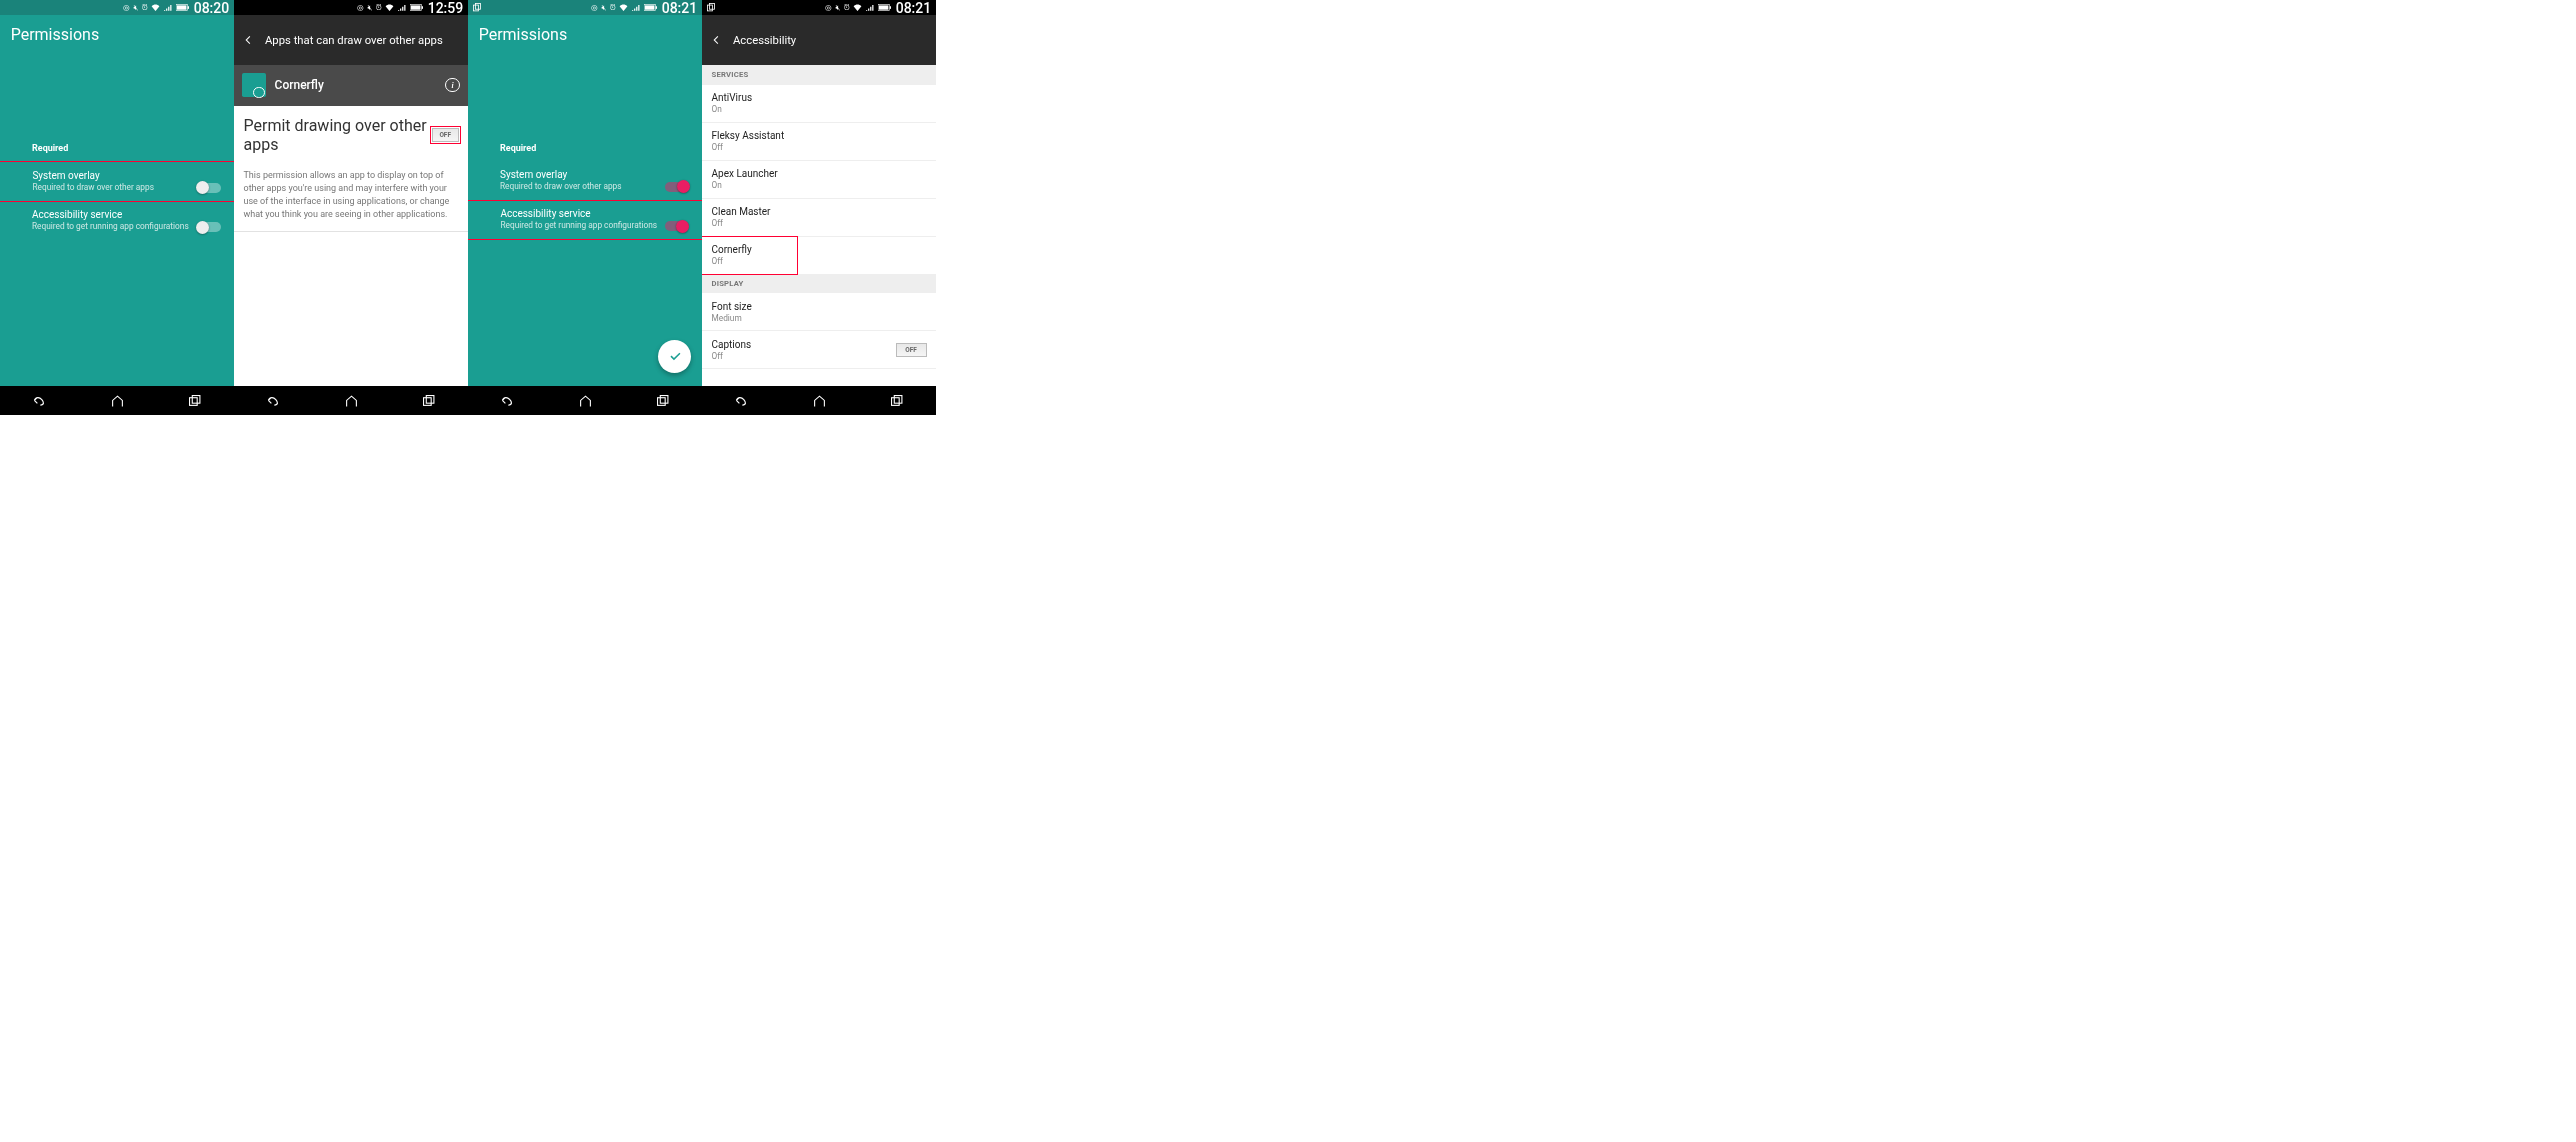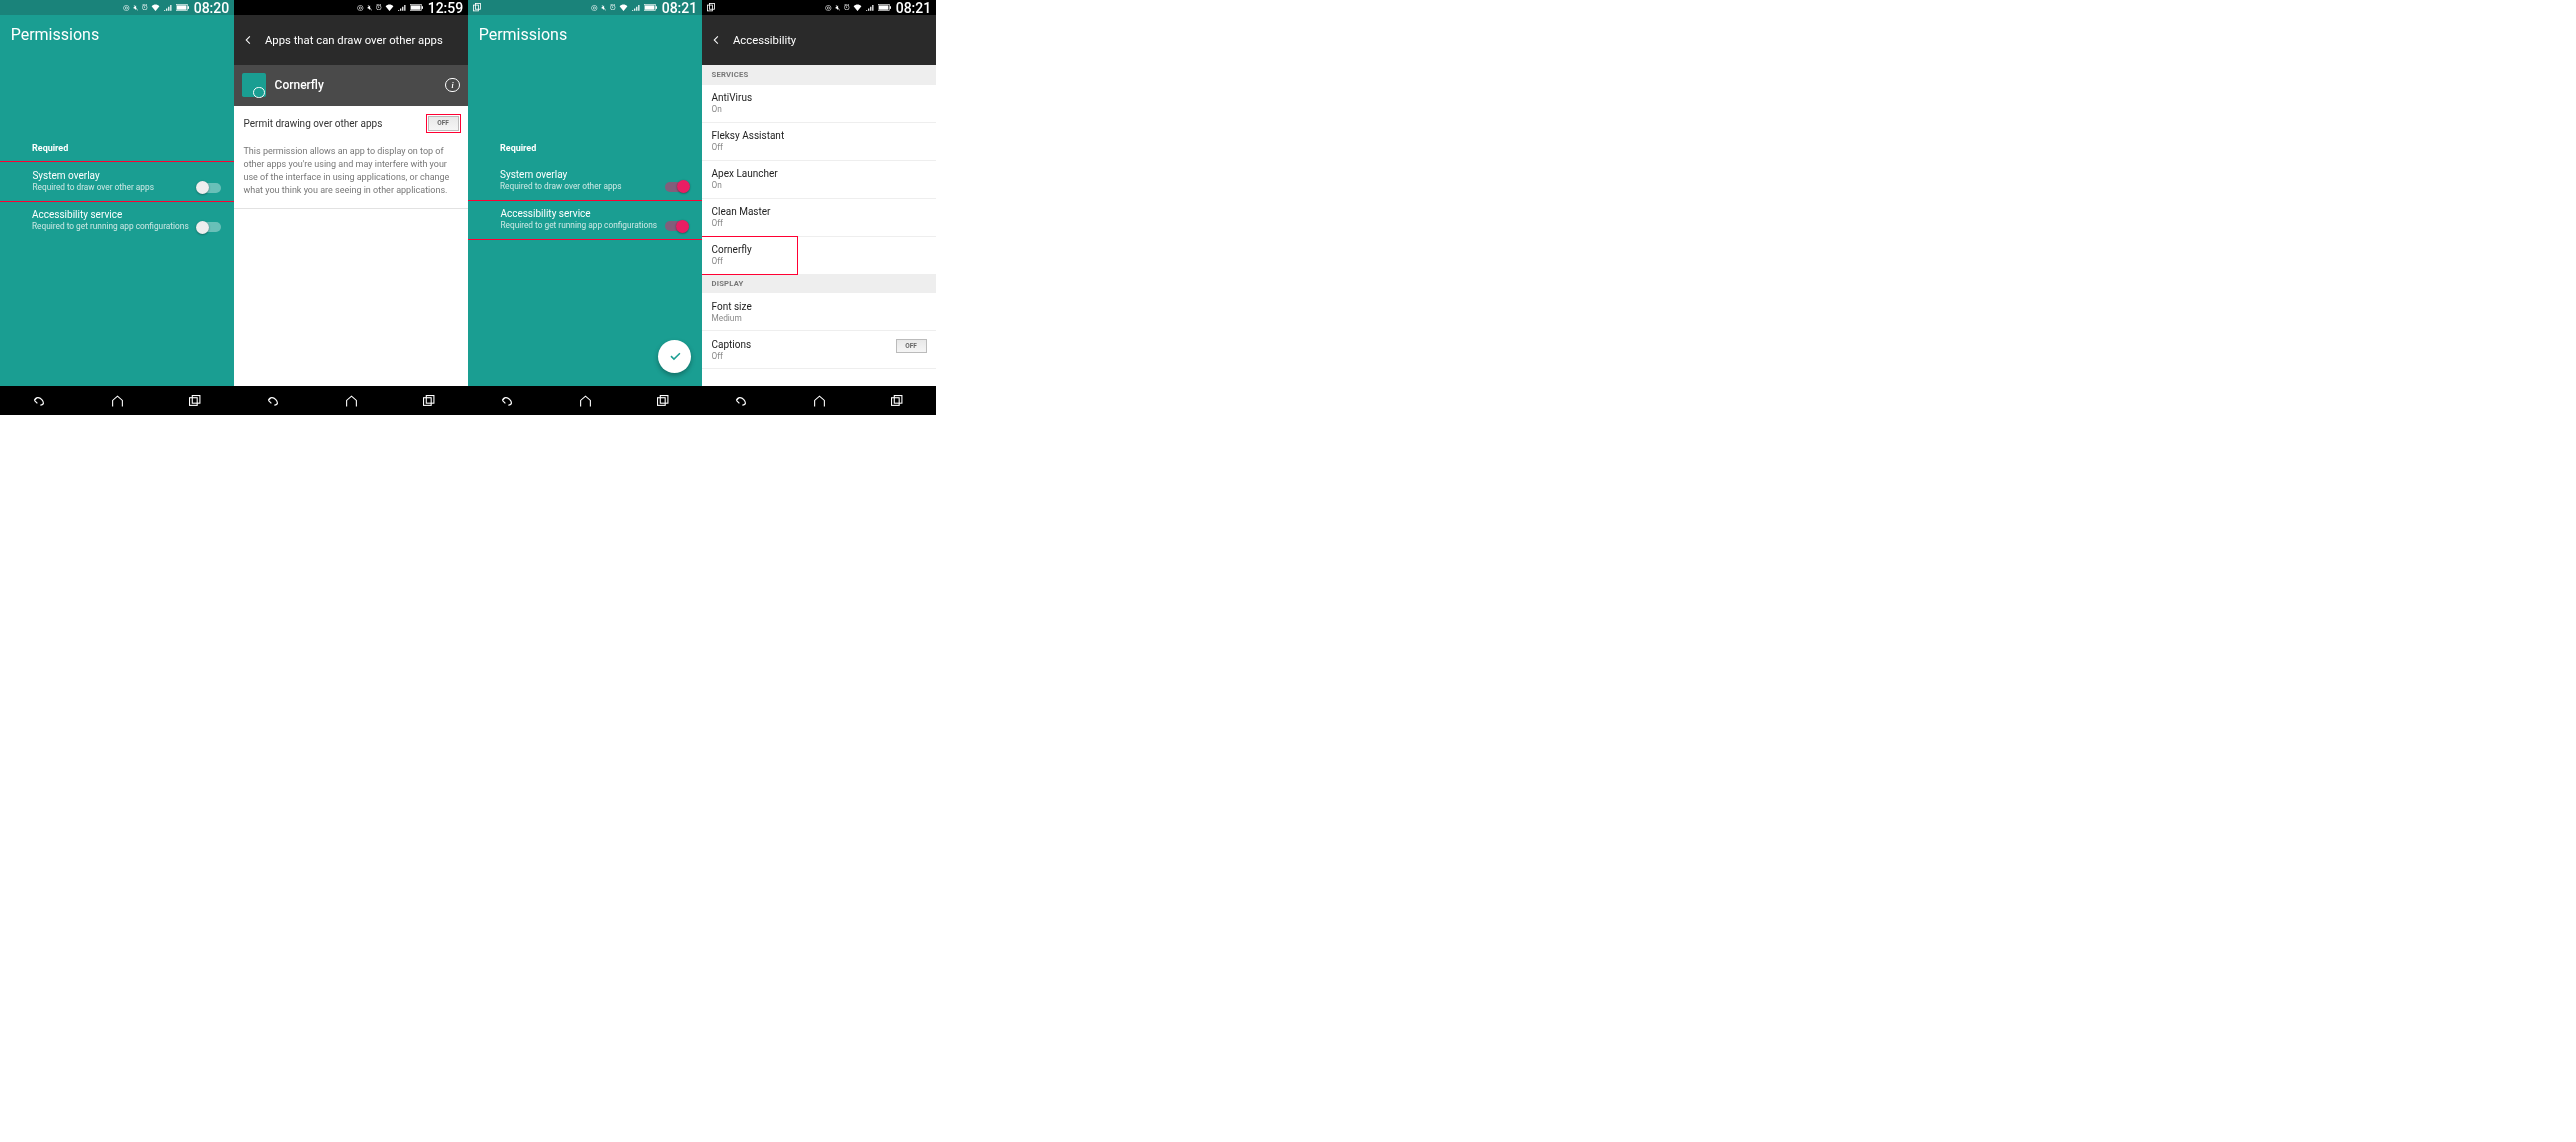--- a/index.html
+++ b/index.html
@@ -28,28 +28,28 @@
   .fab { position: absolute; right: 10.7px; bottom: 42px; width: 33px; height: 33px; border-radius: 50%; background: #fff; display: flex; align-items: center; justify-content: center; box-shadow: 0 2.4px 4.8px rgba(0,0,0,.3); }
 
   
   .cornerfly-header { background: #4a4a4a; color: #fff; padding: 8.3px 8.3px; display: flex; align-items: center; gap: 8.3px; }
   .cornerfly-header .apptitle { font-size: 12px; font-weight: 500; flex: 1; }
   .info-circle { width: 14.3px; height: 14.3px; border: 1.2px solid #fff; border-radius: 50%; display: flex; align-items: center; justify-content: center; font-size: 7.7px; font-weight: 700; font-family: serif; font-style: italic; }
   .appicon { width: 24px; height: 24px; background: #1a9e92; border-radius: 1.8px; position: relative; }
   .appicon:after { content: ''; position: absolute; width: 9.5px; height: 9.5px; border: 1.2px solid #fff; border-radius: 50%; bottom: -1.2px; right: 1.8px; background: #1a9e92; }
   .white-body { background: #fff; flex: 1; color: #333; }
   .permit-row { padding: 10.7px 9.5px; display: flex; align-items: center; justify-content: space-between; }
-  .permit-row .label { font-size: 10px; color: #333; }
+  .permit-row .label { font-size: 16px; color: #333; }
   .offtoggle { width: 31px; height: 14.3px; border: 0.6px solid #bbb; background: linear-gradient(#e8e8e8,#f5f5f5); display: flex; align-items: center; justify-content: center; font-size: 6.5px; font-weight: 700; color: #666; position: relative; }
   .offtoggle.highlight-box { outline: 1.8px solid #ff0033; outline-offset: 1.8px; }
   .desc { padding: 3.6px 9.5px 10.7px; font-size: 9px; color: #777; line-height: 1.45; border-bottom: 0.6px solid #e2e2e2; }
 
   
   .list-section-header { background: #eee; color: #777; font-size: 7.7px; font-weight: 700; padding: 5.4px 9.5px; letter-spacing: 0.2px; }
-  .list-item { padding: 7.7px 9.5px; border-bottom: 0.6px solid #eee; display: flex; align-items: flex-start; justify-content: space-between; }
+  .list-item { padding: 7.7px 9.5px; border-bottom: 0.6px solid #eee; display: flex; align-items: center; justify-content: space-between; }
   .list-item .txt .title { font-size: 10px; color: #222; margin-bottom: 0.6px; }
   .list-item .txt .sub { font-size: 8.3px; color: #888; }
   .list-item.highlight-box { outline: 1.8px solid #ff0033; outline-offset: -0.6px; }
 
   .navbar { height: 28.6px; background: #000; display: flex; align-items: center; justify-content: space-around; }
   .navbtn { color: #fff; width: 15.5px; height: 15.5px; display: flex; align-items: center; justify-content: center; }
 
   svg { display: block; }
 </style>
 </head>

